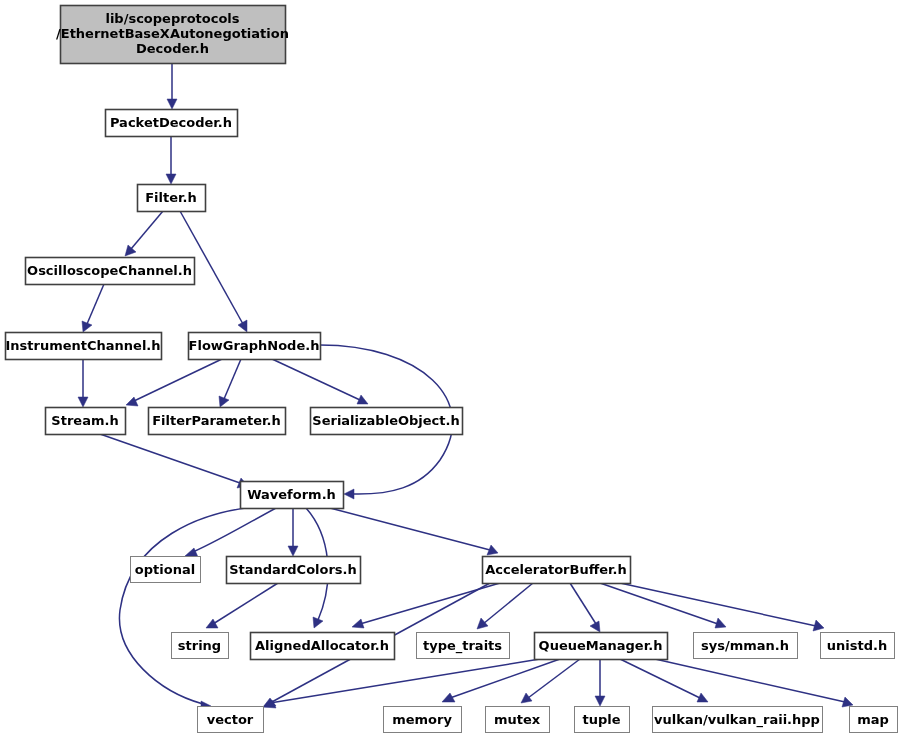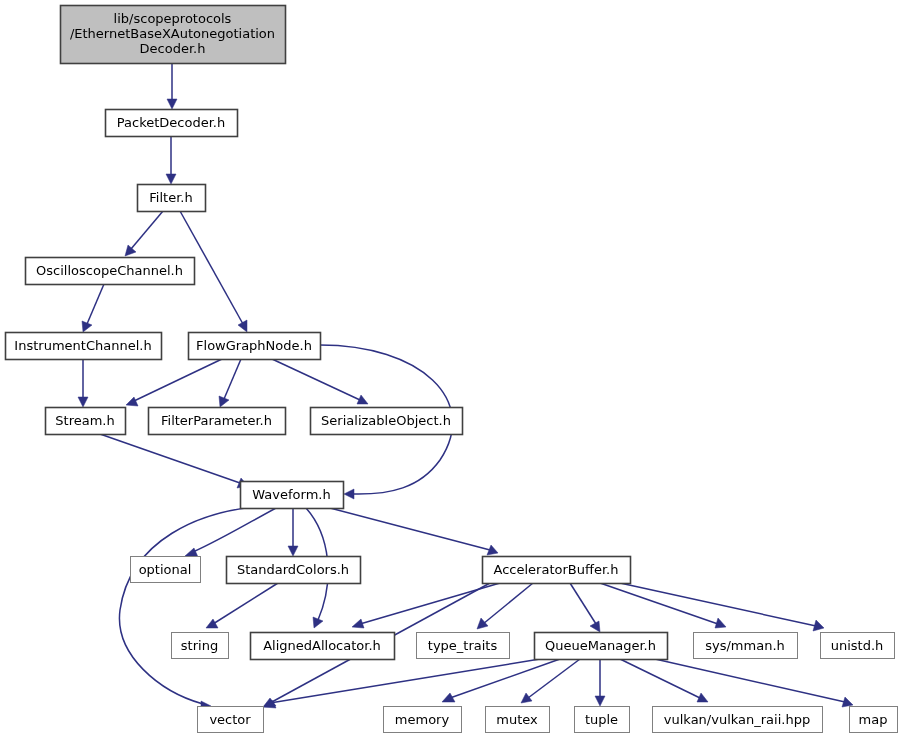--- a/index.html
+++ b/index.html
@@ -10,20 +10,21 @@
   body {
     width: 903px;
     height: 739px;
     font-family: "DejaVu Sans", "Liberation Sans", sans-serif;
     overflow: hidden;
   }
   #graph-root {
     position: relative;
     width: 903px;
     height: 739px;
+    font-weight: bold;
   }
   svg#dep-graph {
     position: absolute;
     top: 0;
     left: 0;
     width: 903px;
     height: 739px;
   }
   .node-box {
     fill: #ffffff;

